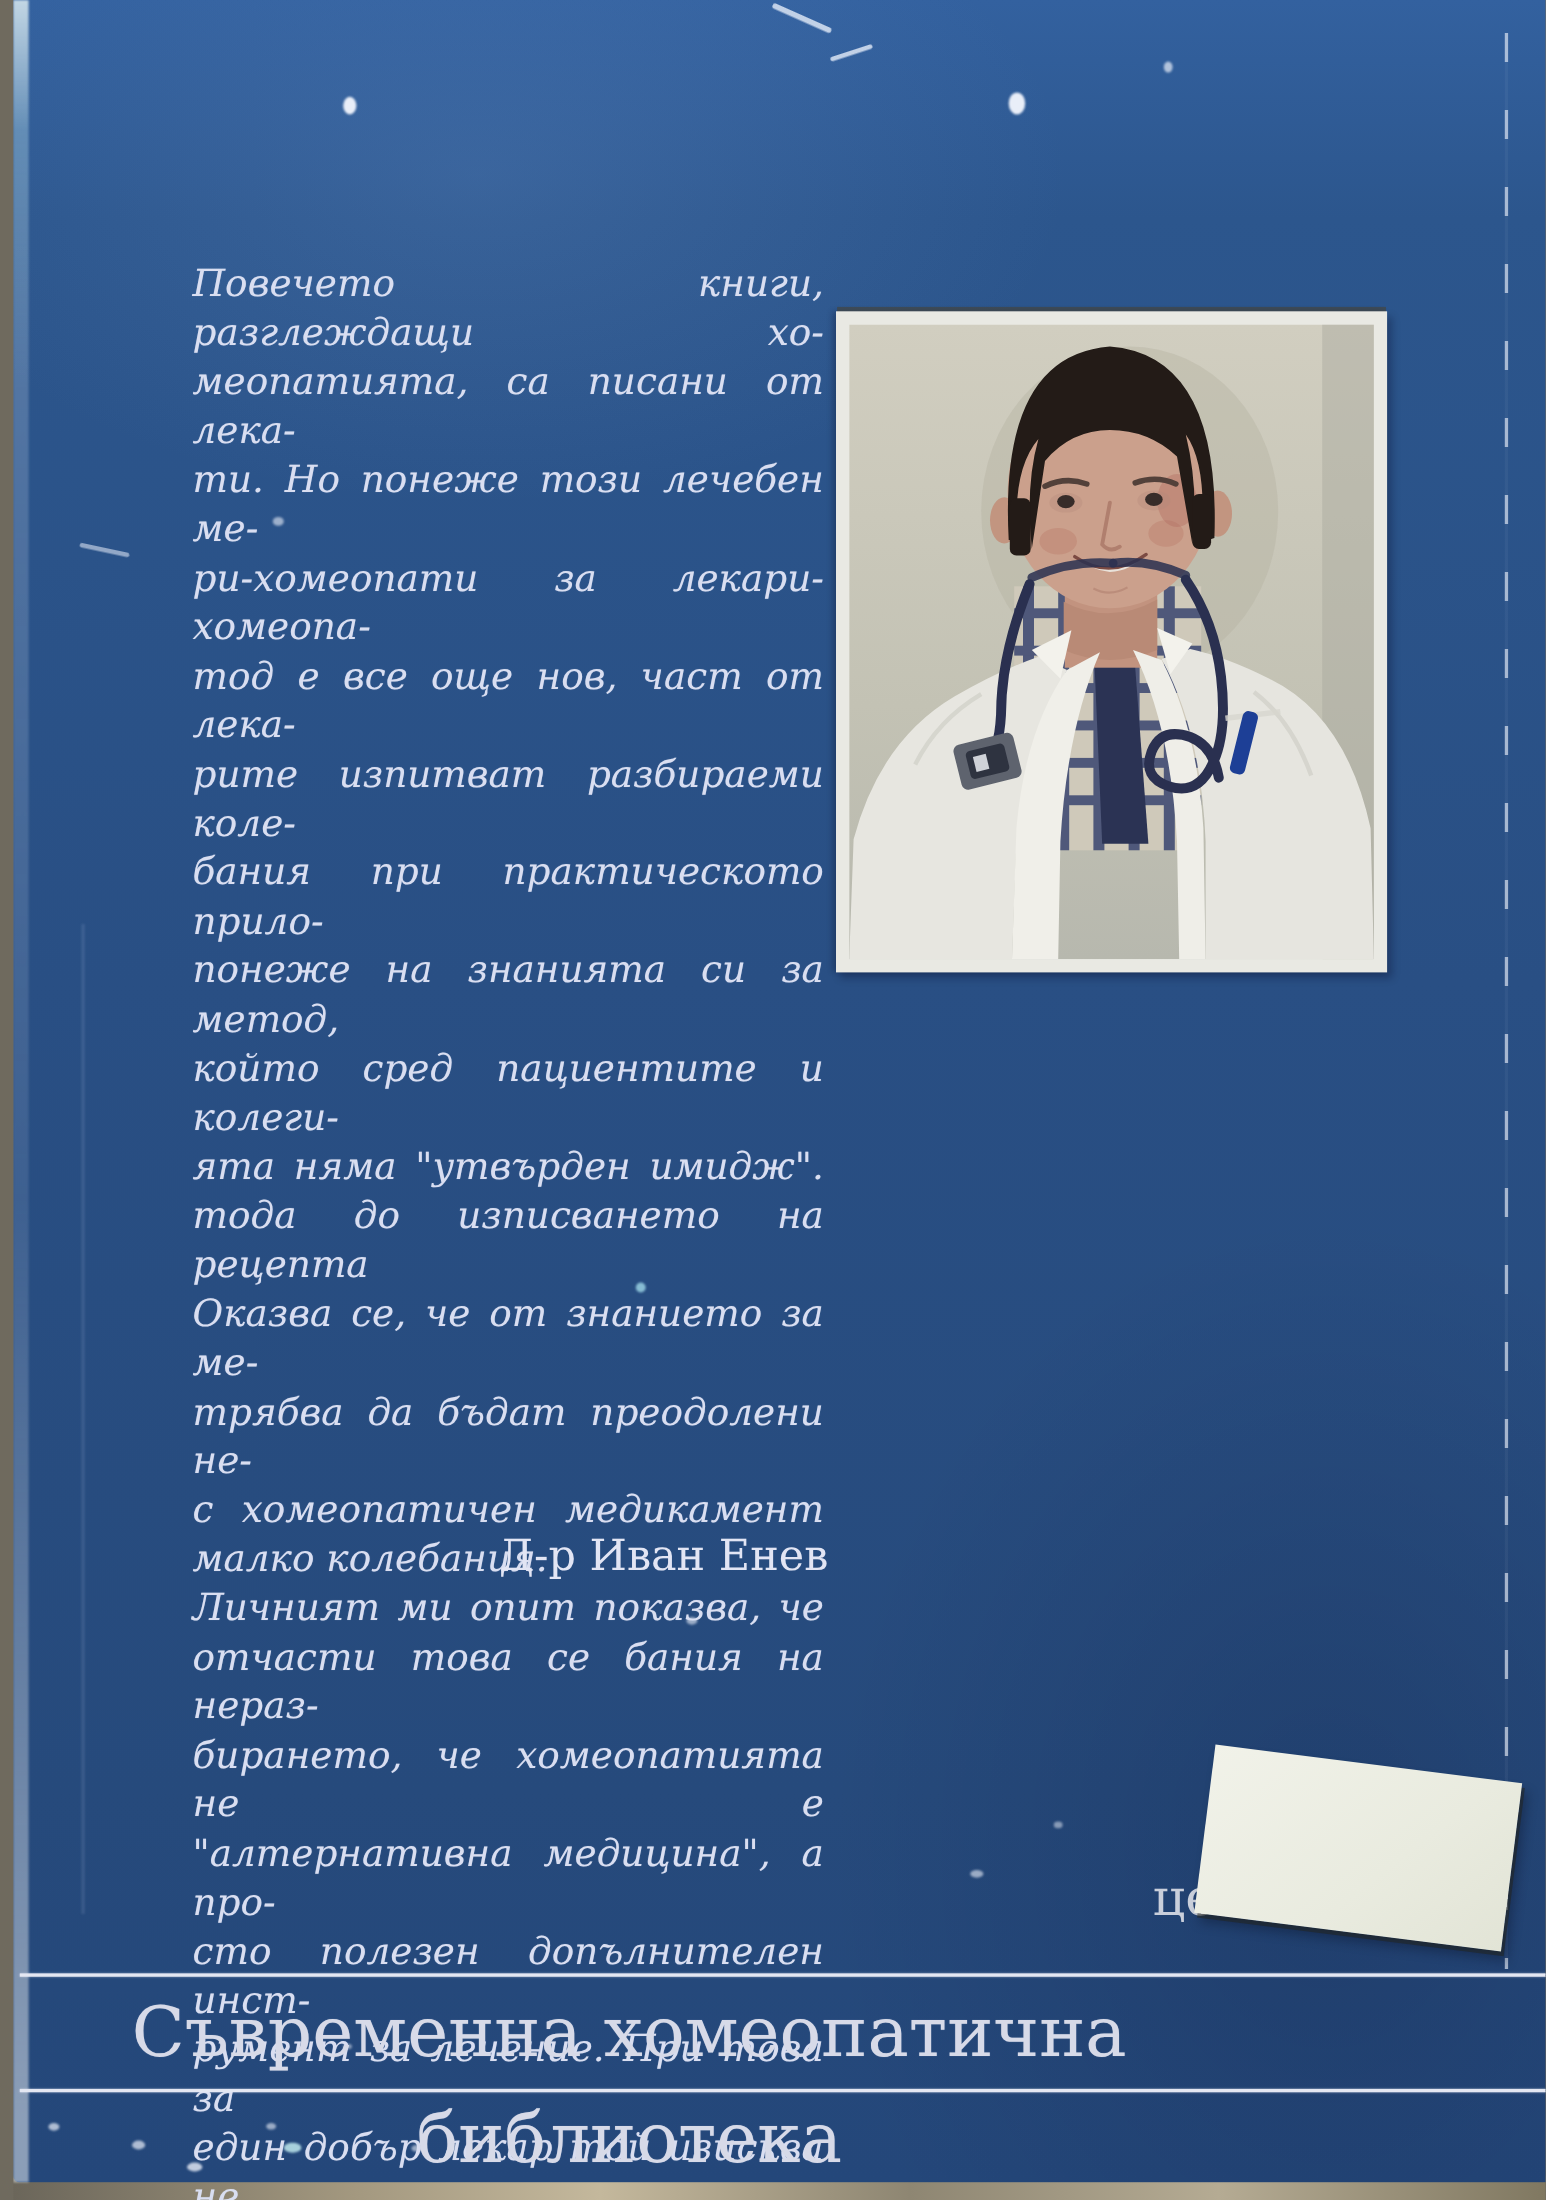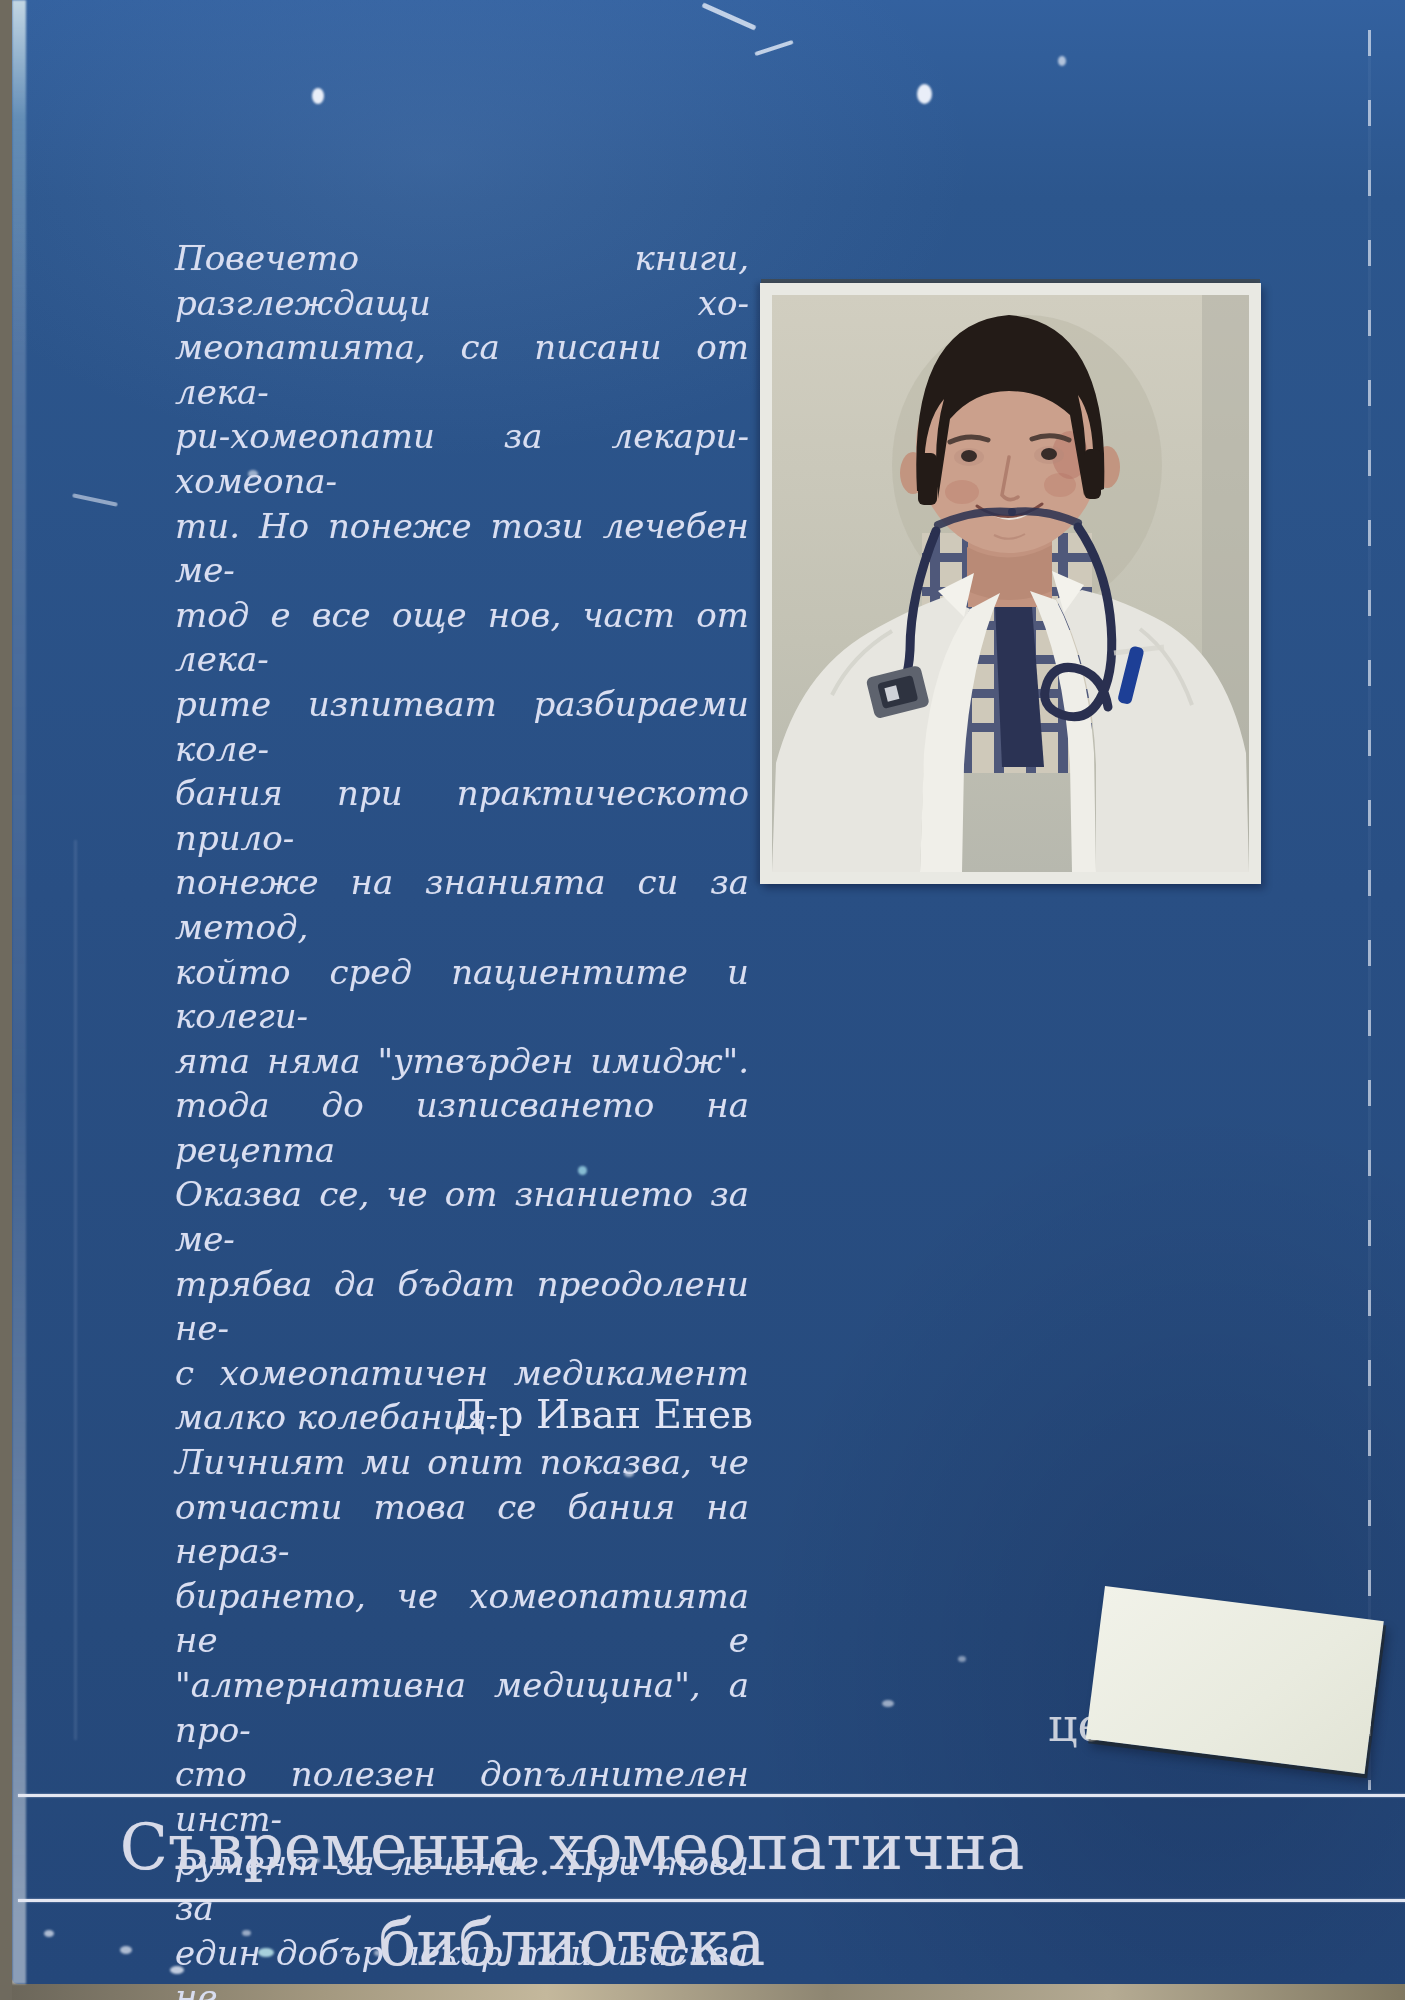--- a/index.html
+++ b/index.html
@@ -113,22 +113,22 @@
     <div class="scuff" style="left:158px;top:1966px;width:14px;height:8px;opacity:.8;"></div>
     <div class="scuff" style="left:230px;top:1930px;width:9px;height:6px;opacity:.6;"></div>
     <div class="scuff" style="left:246px;top:1948px;width:16px;height:9px;opacity:.85;background:#bfe9ee;"></div>
     <div class="scuff" style="left:362px;top:1950px;width:9px;height:6px;opacity:.6;"></div>
     <div class="scuff" style="left:300px;top:1858px;width:8px;height:5px;opacity:.5;"></div>
 
     <div class="blurb">
         <div class="para">
           <div class="line">Повечето книги, разглеждащи хо-</div>
           <div class="line">меопатията, са писани от лека-</div>
+          <div class="line">ти. Но понеже този лечебен ме-</div>
           <div class="line">ри-хомеопати за лекари-хомеопа-</div>
-          <div class="line">ти. Но понеже този лечебен ме-</div>
           <div class="line">тод е все още нов, част от лека-</div>
           <div class="line">рите изпитват разбираеми коле-</div>
           <div class="line">бания при практическото прило-</div>
           <div class="line">понеже на знанията си за метод,</div>
           <div class="line">който сред пациентите и колеги-</div>
           <div class="line">ята няма "утвърден имидж".</div>
           <div class="line">тода до изписването на рецепта</div>
           <div class="line">Оказва се, че от знанието за ме-</div>
           <div class="line">трябва да бъдат преодолени не-</div>
           <div class="line">с хомеопатичен медикамент</div>

